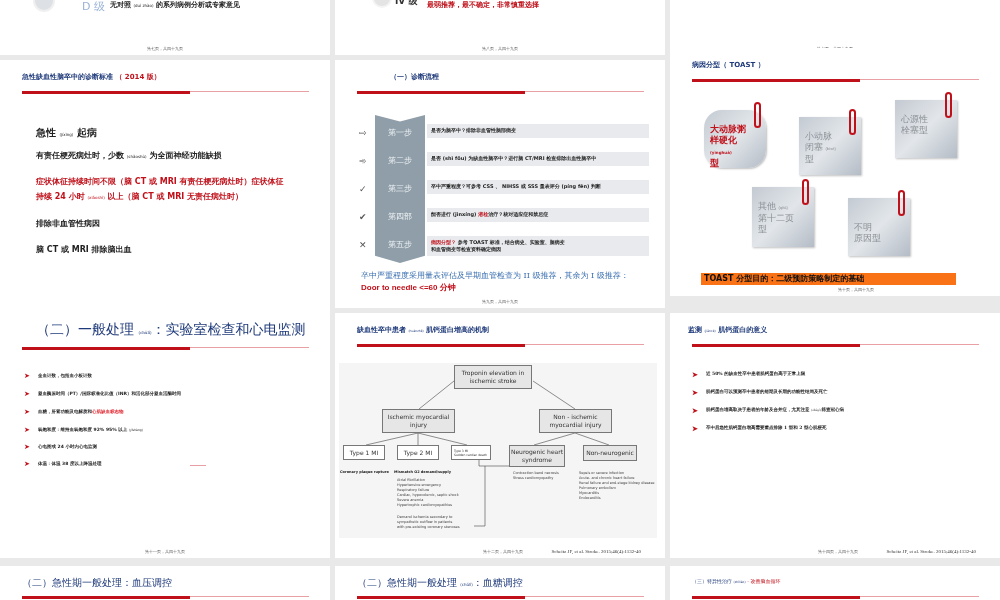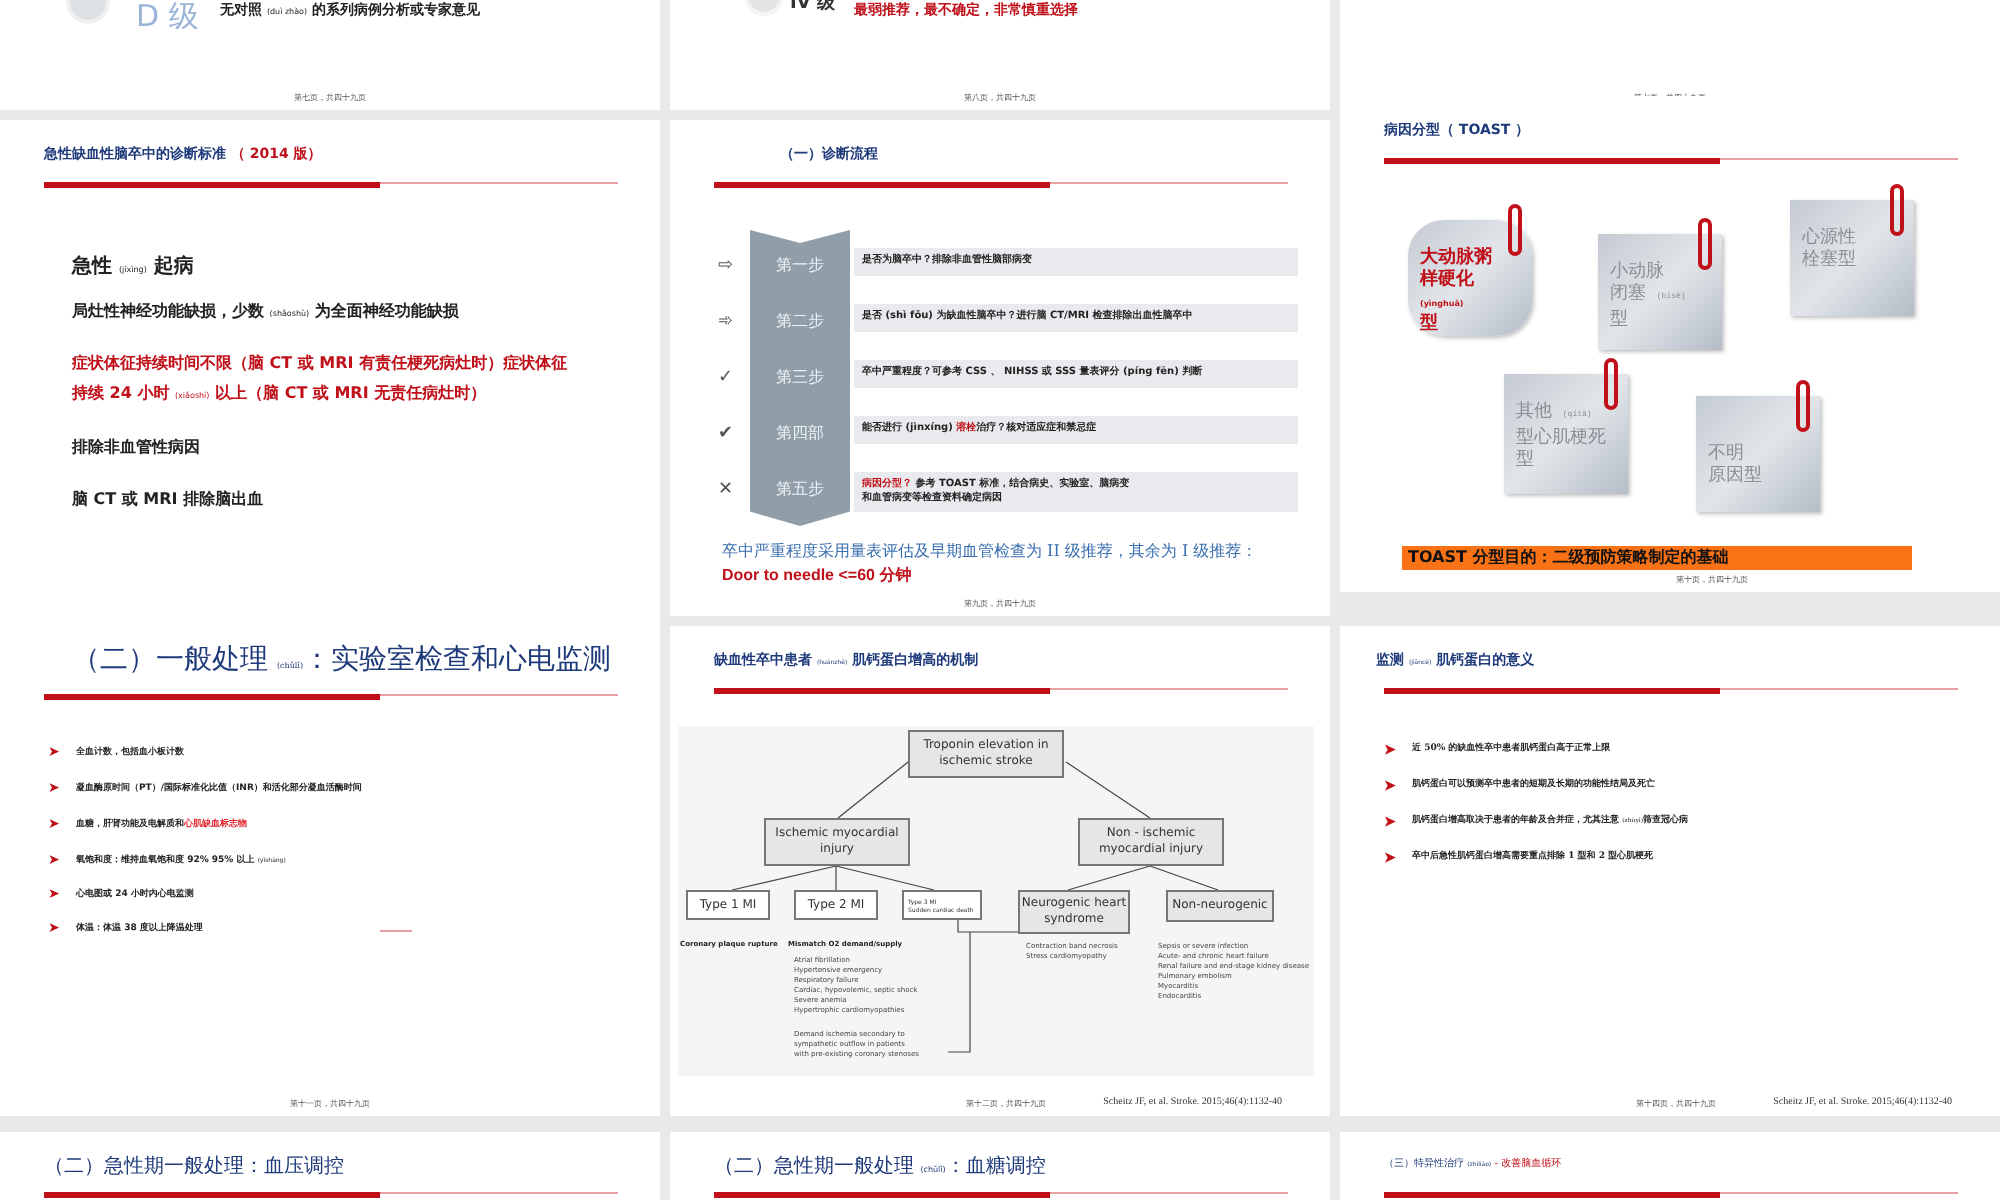--- a/index.html
+++ b/index.html
@@ -9,21 +9,21 @@
   .pnum { position: absolute; bottom: 4px; left: 0; right: 0; text-align: center; font-size: 4px; color: #555; }
   .title { position: absolute; left: 22px; top: 12px; font-size: 7px; font-weight: bold; color: #1f3a7a; white-space: nowrap; }
   .title .red { color: #c0101a; }
   .title .py { font-size: 3px; font-weight: normal; }
   .bar-thick { position: absolute; left: 22px; top: 31px; width: 168px; height: 3px; background: #c0101a; }
   .bar-thin { position: absolute; left: 190px; top: 31px; width: 119px; height: 1px; background: #e8a0a4; }
   .cite { position: absolute; bottom: 4px; right: 24px; font-size: 5px; font-family: "Liberation Serif", serif; color: #333; }
 
   
   .s0a .badge { position: absolute; left: 33px; top: -10px; width: 22px; height: 22px; border-radius: 50%; background: #dde0e4; border: 2px solid #f0f0f0; }
-  .s0a .lvl { position: absolute; left: 68px; top: -1px; font-size: 15px; color: #9ab3d6; }
+  .s0a .lvl { position: absolute; left: 82px; top: -1px; font-size: 11px; color: #9ab3d6; }
   .s0a .desc { position: absolute; left: 110px; top: 0px; font-size: 7px; font-weight: bold; color: #222; }
   .s0a .desc .py { font-size: 4px; font-weight: normal; }
   .s0b .badge { position: absolute; left: 37px; top: -12px; width: 20px; height: 20px; border-radius: 50%; background: #e4e4e4; border: 2px solid #f4f4f4; }
   .s0b .lvl { position: absolute; left: 60px; top: -5px; font-size: 9px; font-weight: bold; color: #333; }
   .s0b .desc { position: absolute; left: 92px; top: 0px; font-size: 7px; font-weight: bold; color: #c0101a; }
 
   
   .s1 .item { position: absolute; left: 36px; font-size: 8px; font-weight: bold; color: #222; white-space: nowrap; }
   .s1 .item.red { color: #c0101a; }
   .s1 .py { font-size: 4px; font-weight: normal; }
@@ -33,21 +33,21 @@
   .flow-mark { position: absolute; left: 2px; top: 6px; font-size: 9px; color: #555; }
   .flow-chev { position: absolute; left: 18px; top: -7px; width: 50px; height: 36px; background: #8f9ea8; clip-path: polygon(0 0, 50% 18%, 100% 0, 100% 80%, 50% 100%, 0 80%); }
   .flow-label { position: absolute; left: 18px; top: 5px; width: 50px; text-align: center; font-size: 8px; color: #eef2f5; font-family: "DejaVu Serif", serif; }
   .flow-box { position: absolute; left: 70px; top: 2px; width: 222px; height: 14px; background: #e8eaed; font-size: 5px; font-weight: bold; color: #222; padding: 3px 4px; white-space: nowrap; line-height: 7px; }
   .flow-box.two { height: 20px; padding-top: 3px; }
   .flow-box .red { color: #c0101a; }
   .s2 .foot { position: absolute; left: 26px; top: 210px; width: 285px; font-size: 8px; color: #3a6fb0; line-height: 12px; font-family: "DejaVu Serif", serif; }
   .s2 .foot .door { color: #c0101a; font-weight: bold; font-family: "Liberation Sans", sans-serif; }
 
   
-  .note { position: absolute; width: 62px; background: linear-gradient(135deg, #c4cad2 0%, #e2e6ea 50%, #b4bcc6 100%); box-shadow: 1px 1px 2px rgba(0,0,0,.25); padding: 14px 6px 6px 6px; font-size: 9px; color: #8a8f95; font-family: Liberation Mono, monospace; line-height: 11px; }
+  .note { position: absolute; width: 62px; background: linear-gradient(135deg, #c4cad2 0%, #e2e6ea 50%, #b4bcc6 100%); box-shadow: 1px 1px 2px rgba(0,0,0,.25); padding: 14px 6px 6px 6px; font-size: 9px; color: #8a8f95; font-family: Liberation Sans, sans-serif; line-height: 11px; }
   .note.red { color: #c0101a; font-weight: bold; font-family: "DejaVu Sans", sans-serif; border-radius: 18px; }
   .note .py { font-size: 4px; }
   .clip { position: absolute; width: 7px; height: 26px; border: 2px solid #c0101a; border-radius: 4px; top: -8px; right: 5px; }
   .s3 .goal { position: absolute; left: 31px; top: 225px; width: 255px; height: 12px; background: #f97316; font-size: 8px; font-weight: bold; color: #111; padding-left: 3px; line-height: 12px; white-space: nowrap; }
 
   
   .bl { position: absolute; left: 38px; font-size: 4.5px; font-weight: bold; color: #222; white-space: nowrap; }
   .bl .arr { position: absolute; left: -14px; top: -1px; color: #c0101a; font-size: 7px; }
   .bl .red { color: #e0202a; }
   .bl .py { font-size: 3px; font-weight: normal; }
@@ -86,21 +86,21 @@
   </div>
   <div class="slide" style="left:670px;top:0;width:330px;height:55px;">
     <div class="pnum">第七页，共四十九页</div>
   </div>
 
   <div class="slide s1" style="left:0;top:60px;width:330px;height:300px;">
     <div class="title"><span>急性缺血性脑卒中的诊断标准</span> <span class="red">（ 2014 版）</span></div>
     <div class="bar-thick"></div>
     <div class="bar-thin"></div>
     <div class="item" style="top:66px;font-size:10px;"><span>急性</span> <span class="py">(jíxìng)</span> <span>起病</span></div>
-    <div class="item" style="top:90px;"><span>局灶性神经功能缺损，少数</span> <span class="py">(shǎoshù)</span> <span>为全面神经功能缺损</span></div>
+    <div class="item" style="top:90px;"><span>有责任梗死病灶时，少数</span> <span class="py">(shǎoshù)</span> <span>为全面神经功能缺损</span></div>
     <div class="item red" style="top:116px;">症状体征持续时间不限（脑 CT 或 MRI 有责任梗死病灶时）症状体征</div>
     <div class="item red" style="top:131px;"><span>持续 24 小时</span> <span class="py">(xiǎoshí)</span> <span>以上（脑 CT 或 MRI 无责任病灶时）</span></div>
     <div class="item" style="top:158px;">排除非血管性病因</div>
     <div class="item" style="top:184px;">脑 CT 或 MRI 排除脑出血</div>
     <div class="pnum">第八页，共四十九页</div>
   </div>
 
   <div class="slide s2" style="left:335px;top:60px;width:330px;height:248px;">
     <div class="title" style="left:55px;">（一）诊断流程</div>
     <div class="bar-thick"></div>
@@ -159,21 +159,21 @@
       <div>型</div>
     </div>
     <div class="note" style="left:225px;top:52px;height:58px;">
       <div class="clip"></div>
       <div>心源性</div>
       <div>栓塞型</div>
     </div>
     <div class="note" style="left:82px;top:139px;height:60px;">
       <div class="clip"></div>
       <div><span>其他</span> <span class="py">(qítā)</span></div>
-      <div>型心肌梗死</div>
+      <div>第十二页</div>
       <div>型</div>
     </div>
     <div class="note" style="left:178px;top:150px;height:58px;">
       <div class="clip"></div>
       <div style="margin-top:10px;">不明</div>
       <div>原因型</div>
     </div>
 
     <div class="goal">TOAST 分型目的：二级预防策略制定的基础</div>
     <div class="pnum">第十页，共四十九页</div>

